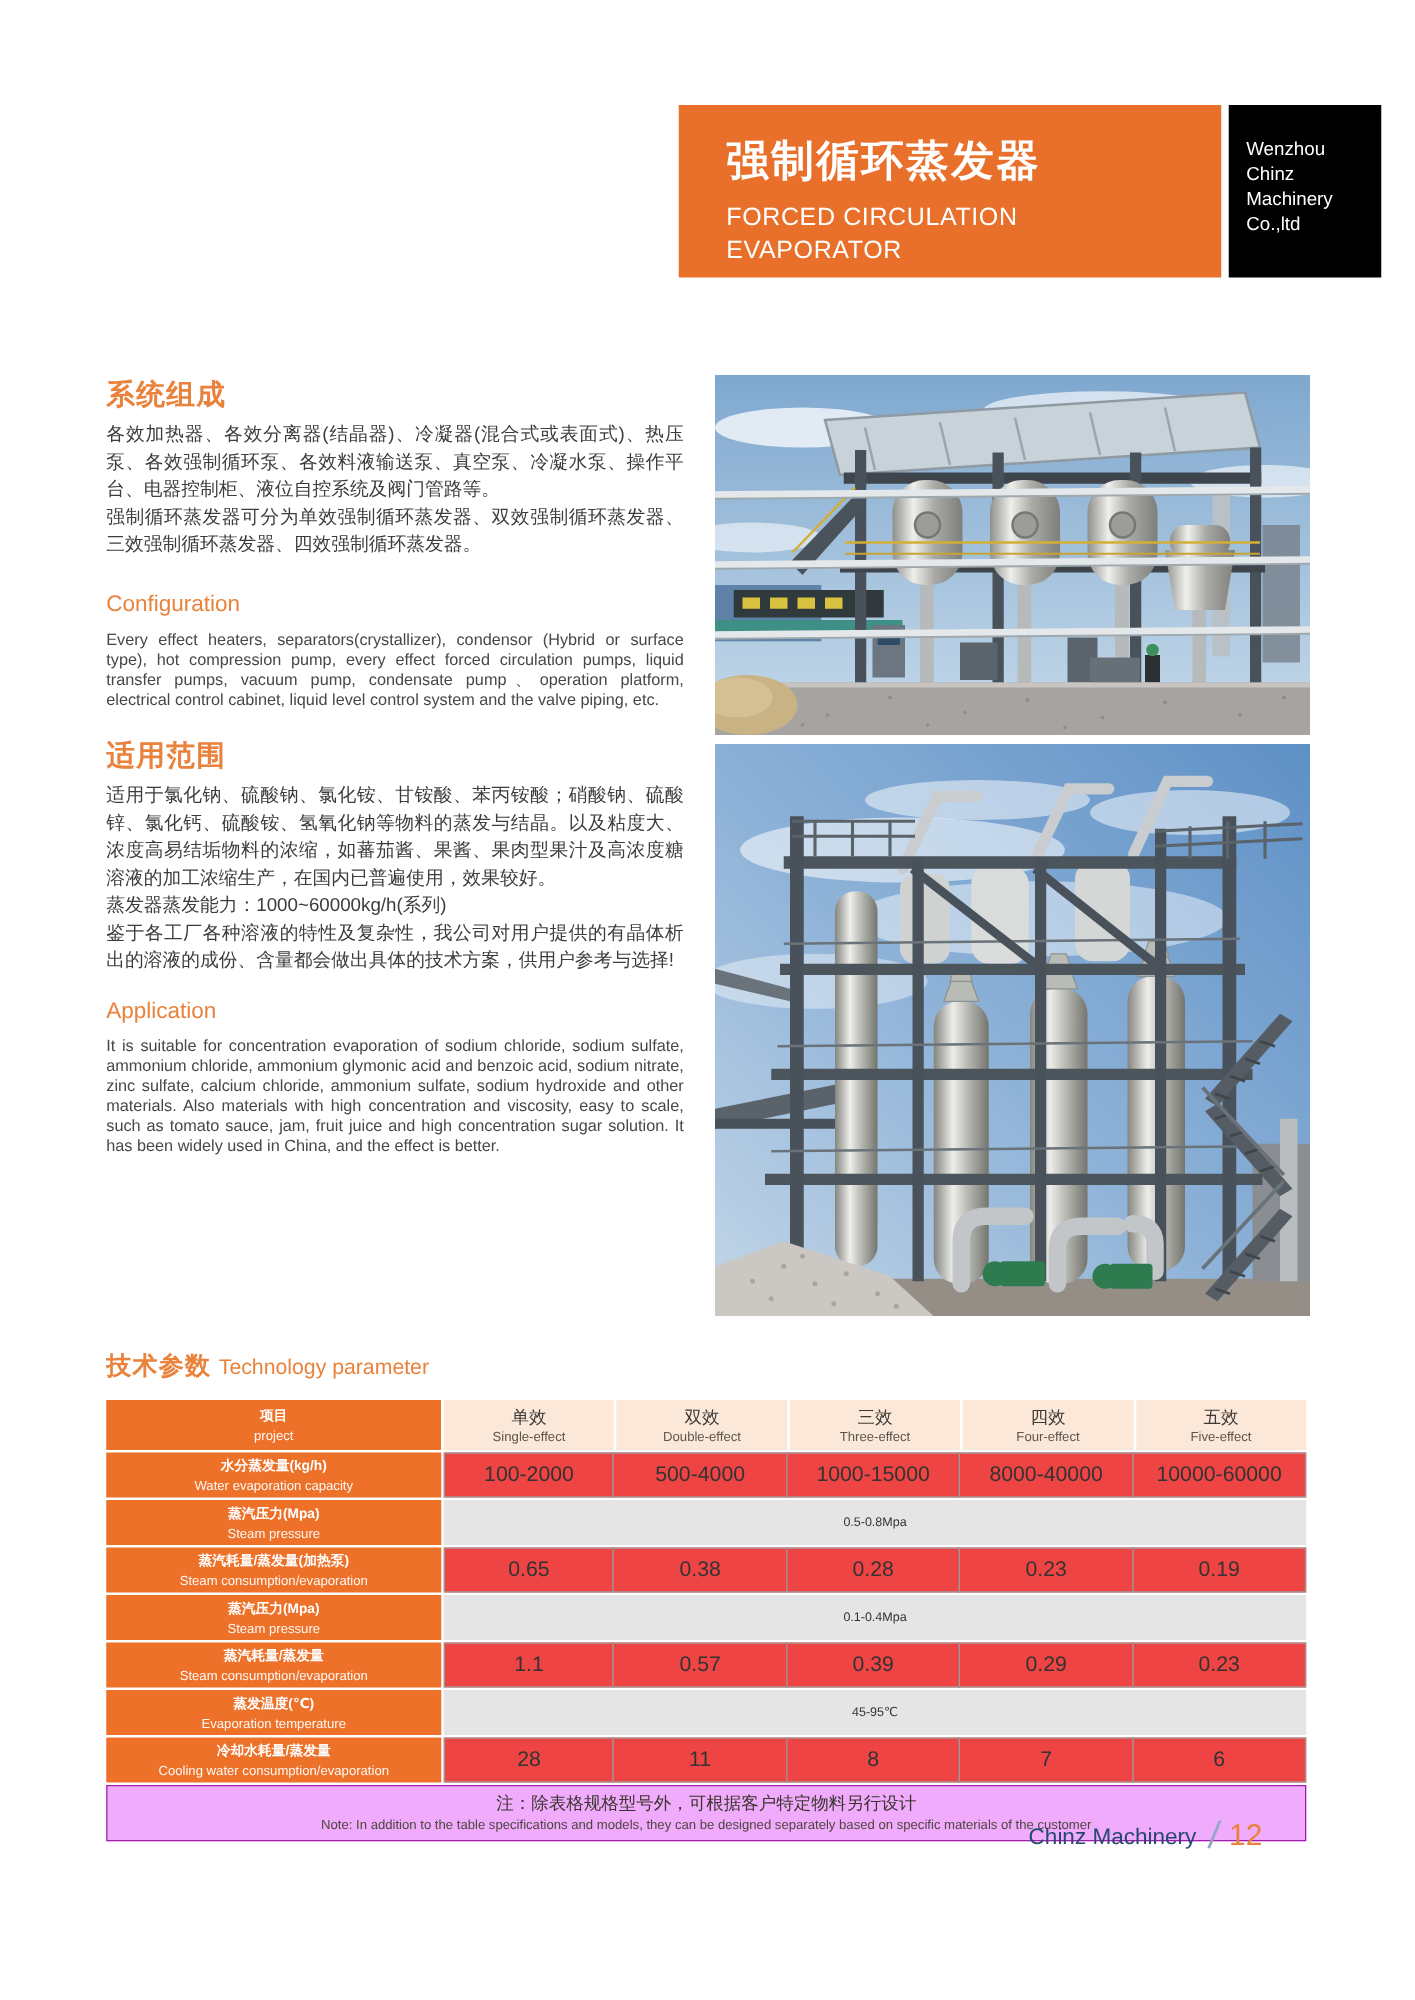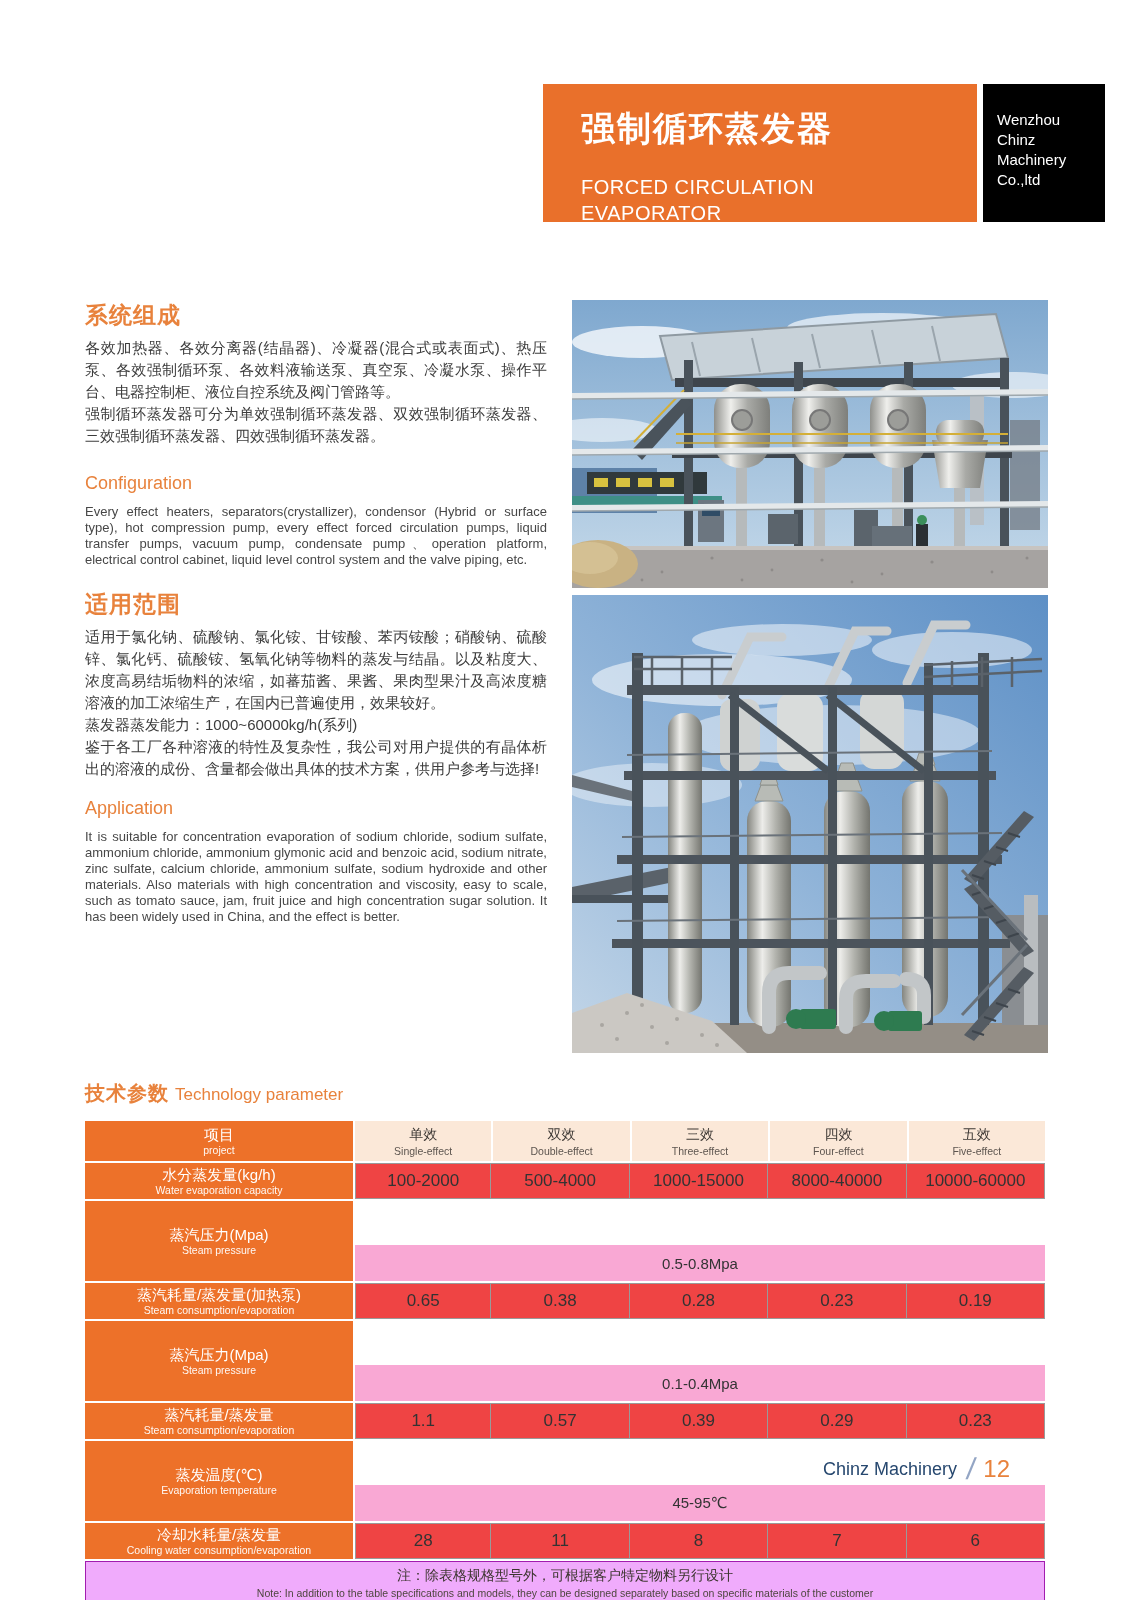--- a/index.html
+++ b/index.html
@@ -1,20 +1,20 @@
 <!DOCTYPE html>
 <html><head>
 <meta charset="utf-8">
 <style>
   html,body{margin:0;padding:0;background:#ffffff;}
   body{width:1132px;height:1600px;position:relative;font-family:"Liberation Sans","DejaVu Sans",sans-serif;color:#3f3f3f;overflow:hidden;}
 
   
   .hdr-orange{position:absolute;left:543px;top:84px;width:434px;height:138px;background:#E9702B;color:#fff;padding:0;box-sizing:border-box;}
-  .hdr-orange .cn{font-size:34px;font-weight:bold;letter-spacing:2px;margin:22px 0 22px 38px;}
+  .hdr-orange .cn{font-size:34px;font-weight:bold;letter-spacing:2px;margin:22px 0 9px 38px;}
   .hdr-orange .en{font-size:20px;line-height:26px;margin-left:38px;letter-spacing:.5px;}
   .hdr-blue{position:absolute;left:983px;top:84px;width:122px;height:138px;background:#000000;color:#fff;box-sizing:border-box;padding:26px 0 0 14px;}
   .hdr-blue .line{font-size:15px;line-height:20px;}
 
   
   .leftcol{position:absolute;left:85px;top:300px;width:462px;}
   .sec-h-cn{color:#E8823C;font-size:23px;font-weight:bold;margin:0 0 6px 0;letter-spacing:1px;}
   .sec-h-en{color:#E8823C;font-size:18px;font-weight:normal;margin:0 0 10px 0;}
   .p-cn{font-size:15px;line-height:22px;text-align:justify;margin:0;color:#3c3c3c;}
   .p-en{font-size:13px;line-height:16px;text-align:justify;margin:0;color:#474747;}
@@ -29,28 +29,28 @@
   #photo-bottom{top:595px;height:458px;}
 
   
   .tech{position:absolute;left:85px;top:1078px;width:960px;}
   .tech-h{margin:0 0 14px 0;}
   .tech-h .cn{color:#E8823C;font-size:20px;font-weight:bold;letter-spacing:1px;}
   .tech-h .en{color:#E8823C;font-size:17px;font-weight:normal;margin-left:6px;}
   .trow{display:grid;grid-template-columns:268px repeat(5,1fr);margin-bottom:2px;}
   .trow.spanrow{grid-template-columns:268px 1fr;}
   .lcell{background:#ED7129;color:#fff;display:flex;flex-direction:column;justify-content:center;align-items:center;text-align:center;padding:3px 4px;box-sizing:border-box;}
-  .lcn{font-size:15px;line-height:17px;}
+  .lcn{font-size:11px;line-height:17px;font-weight:bold;}
   .len{font-size:10.5px;line-height:12px;color:rgba(255,255,255,.95);margin-top:1px;}
   .hcell{background:#FBE8D8;display:flex;flex-direction:column;justify-content:center;align-items:center;border-left:2px solid #fff;box-sizing:border-box;padding:3px 0;}
   .hcn{font-size:14px;color:#3e3935;}
   .hen{font-size:10.5px;color:#5d554f;margin-top:1px;}
   .vcell{background:#ef4444;border:1px solid #9a9a9a;margin-left:-1px;display:flex;align-items:center;justify-content:center;font-size:17px;color:#333;box-sizing:border-box;min-height:36px;}
   .vcell.first{margin-left:2px;}
-  .scell{background:#f9a8d4;margin-left:2px;display:flex;align-items:center;justify-content:center;font-size:15px;color:#333;min-height:36px;box-sizing:border-box;margin-top:44px;}
+  .scell{background:#e5e5e5;margin-left:2px;display:flex;align-items:center;justify-content:center;font-size:10px;color:#333;min-height:36px;box-sizing:border-box;}
   .thead .lcell{min-height:40px;}
   .tnote{border:1px solid #a21caf;background:#f0abfc;text-align:center;padding:5px 8px 6px 8px;}
   .ncn{font-size:14px;color:#3c352f;}
   .nen{font-size:10.5px;color:#4e463f;margin-top:2px;}
 
   
   .footer{position:absolute;right:122px;top:1452px;display:flex;align-items:center;}
   .footer .brand{color:#27486F;font-size:18px;}
   .footer .slash{color:#93A5C4;font-size:30px;font-weight:300;margin:0 8px 0 10px;transform:skewX(-8deg);}
   .footer .pageno{color:#E8823C;font-size:24px;}

